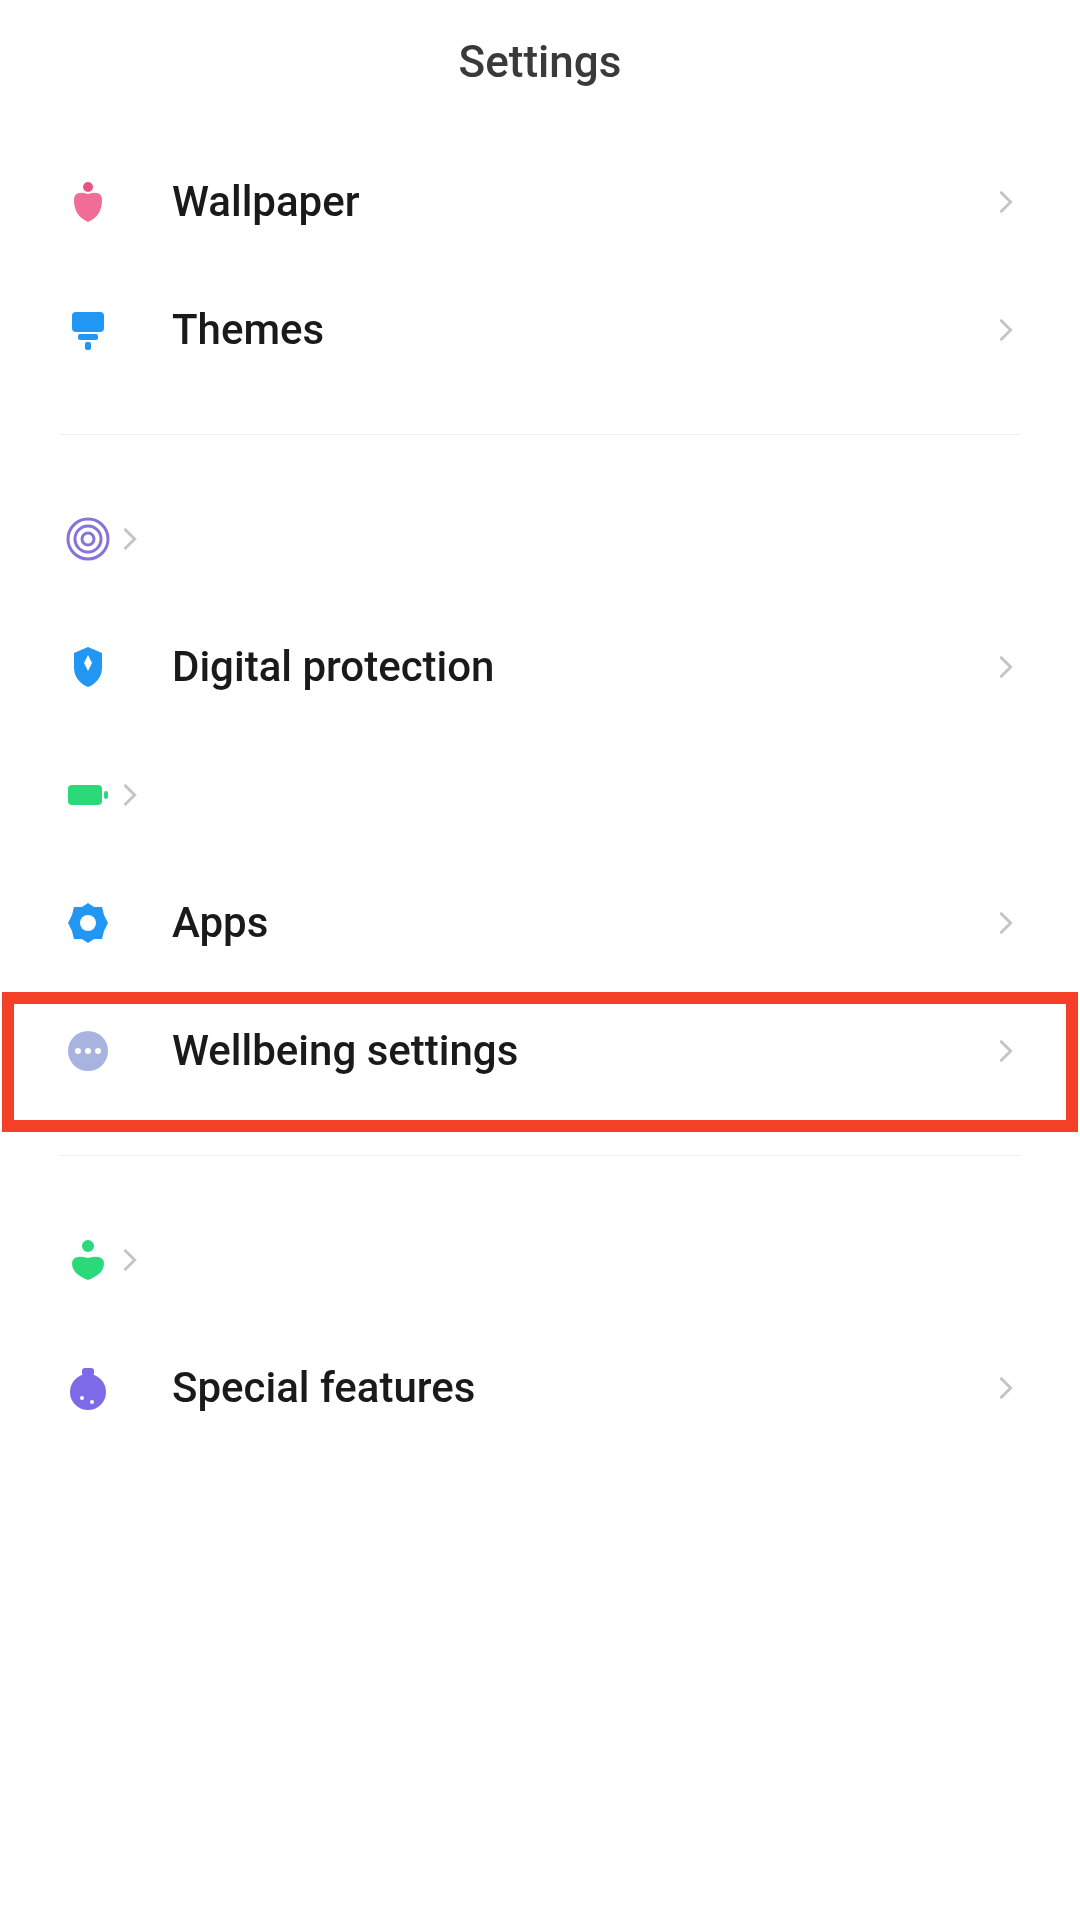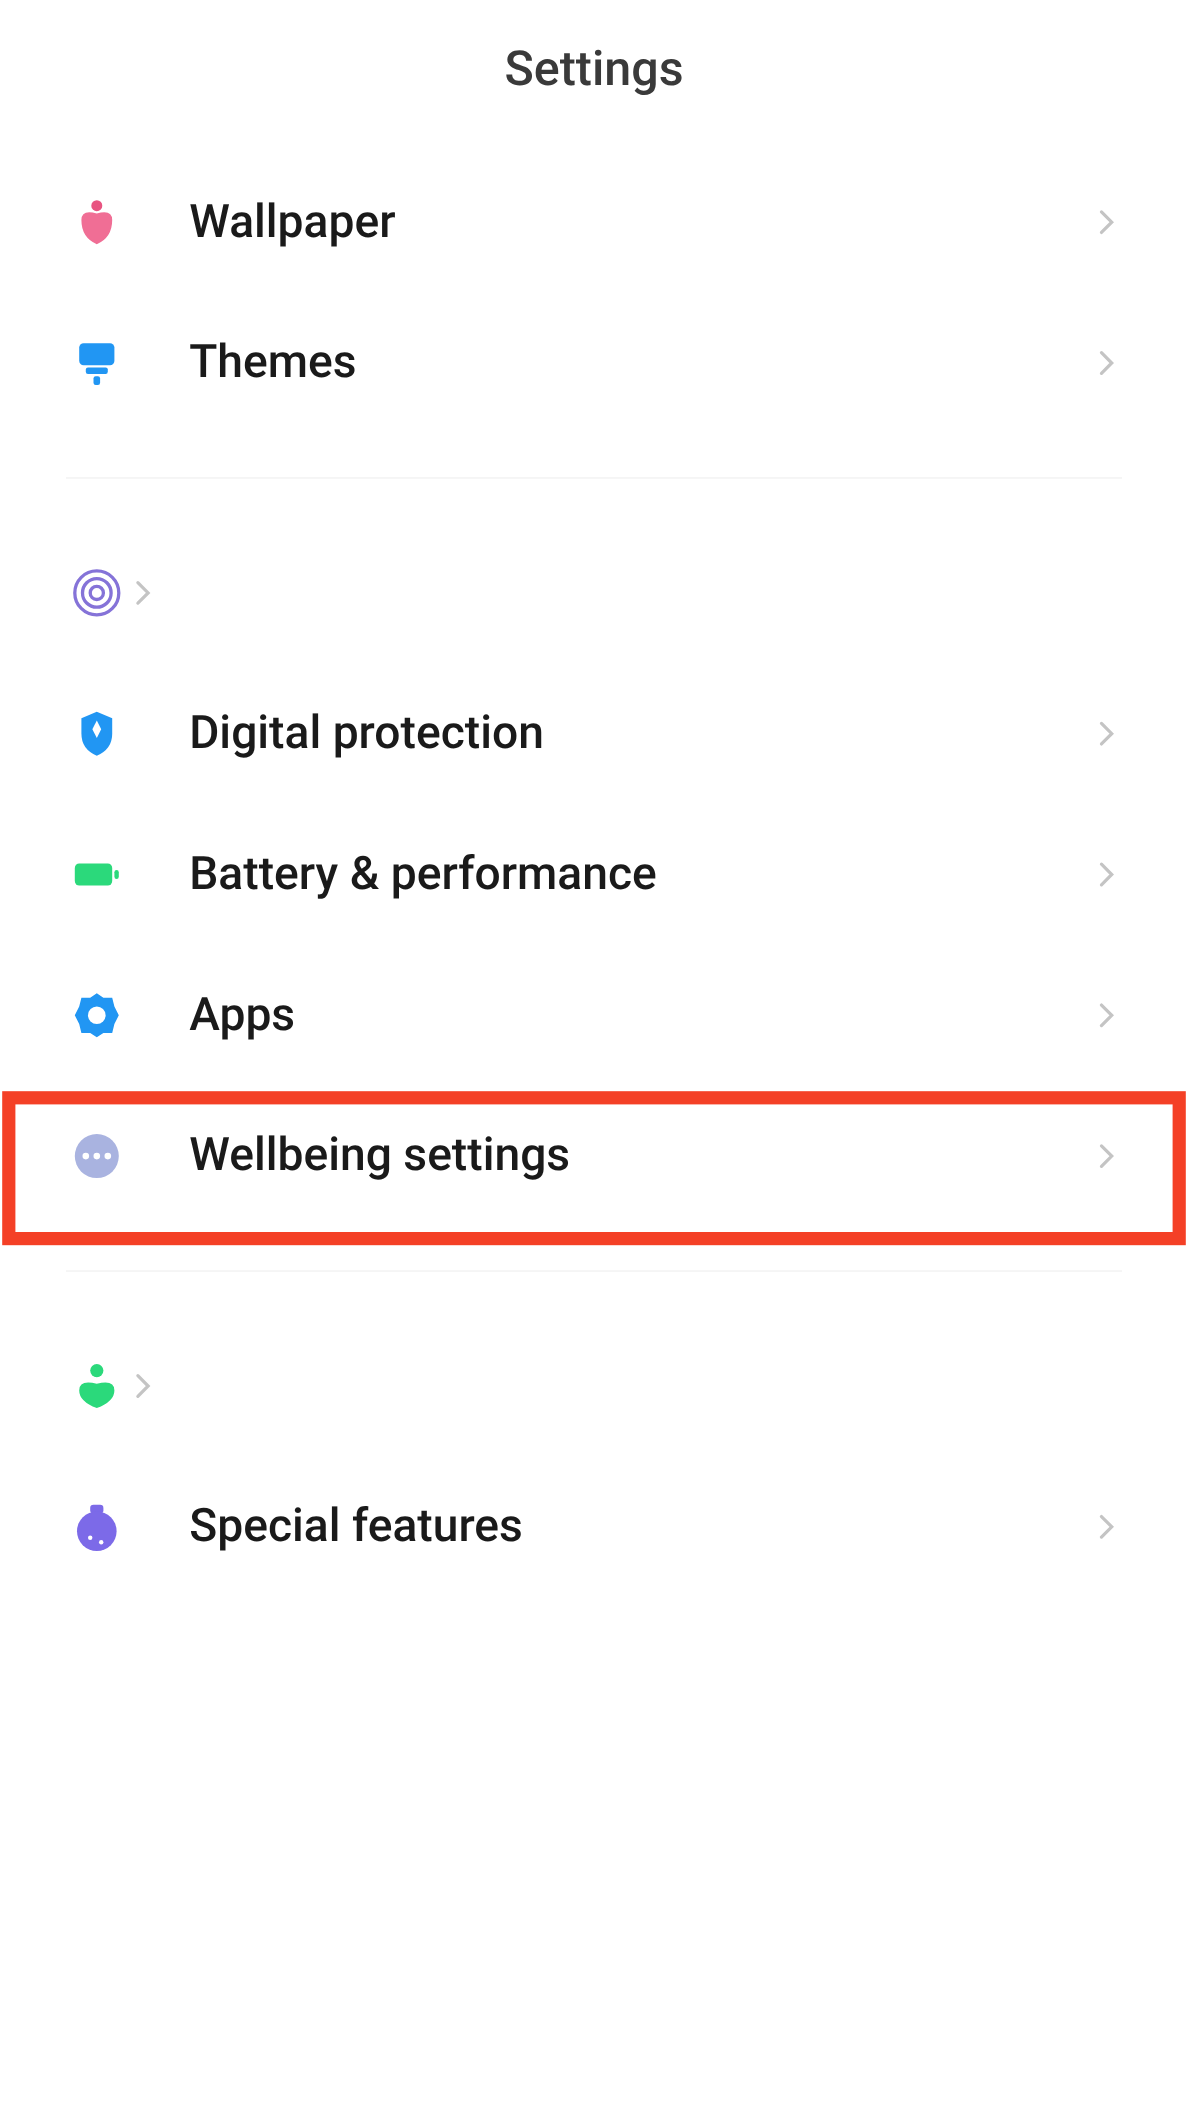--- a/index.html
+++ b/index.html
@@ -131,21 +131,20 @@
   </svg>
 </div>
 
 <div class="list-item">
   <div class="icon-wrapper">
     <svg width="48" height="48" viewBox="0 0 48 48">
       <rect x="4" y="14" width="34" height="20" rx="4" fill="#2bd97b"></rect>
       <rect x="40" y="20" width="4" height="8" rx="2" fill="#2bd97b"></rect>
     </svg>
   </div>
-  <span class="item-label">Battery &amp; performance</span>
   <svg class="chevron" viewBox="0 0 24 24">
     <path d="M 8 4 L 16 12 L 8 20" stroke="#c4c4c4" stroke-width="2.5" fill="none" stroke-linecap="round"></path>
   </svg>
 </div>
 
 <div class="list-item">
   <div class="icon-wrapper">
     <svg width="48" height="48" viewBox="0 0 48 48">
       <path d="M 24 4 L 30 8 L 38 8 L 40 16 L 44 24 L 40 32 L 38 40 L 30 40 L 24 44 L 18 40 L 10 40 L 8 32 L 4 24 L 8 16 L 10 8 L 18 8 Z" fill="#2196f3"></path>
       <circle cx="24" cy="24" r="8" fill="#fff"></circle>

